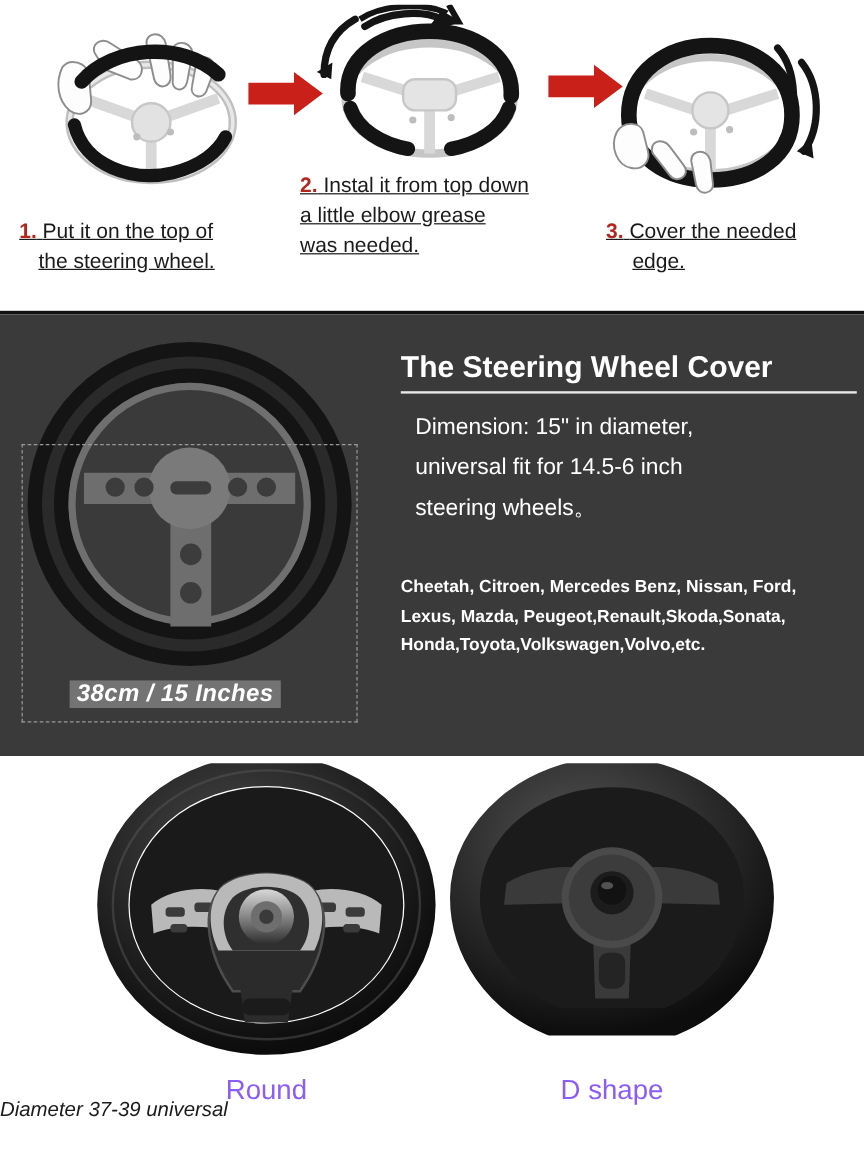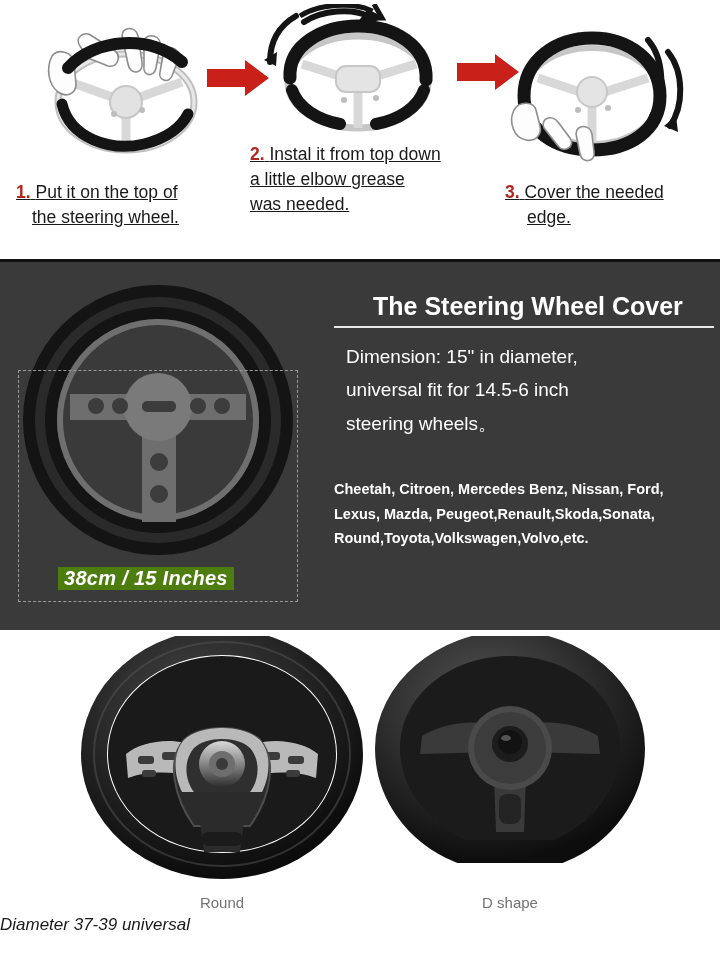--- a/index.html
+++ b/index.html
@@ -72,39 +72,38 @@
   }
   .dim-label {
     position: absolute;
     left: 58px;
     top: 305px;
     font-size: 20px;
     font-style: italic;
     font-weight: 700;
     color: #ffffff;
     letter-spacing: 0.3px;
-    background: #4d7c0f;
+    background: #737373;
     padding: 0 6px;
   }
   .spec-right {
     position: absolute;
     left: 322px;
     top: 0;
     width: 398px;
     height: 368px;
   }
   .spec-title {
     position: absolute;
     left: 12px;
     top: 30px;
     font-size: 25px;
     font-weight: 700;
     color: #ffffff;
     white-space: nowrap;
-    margin-left: 39px;
   }
   .spec-title-rule {
     position: absolute;
     left: 12px;
     top: 64px;
     width: 380px;
     height: 2px;
     background: #e8e8e8;
   }
   .spec-dimension {
@@ -134,22 +133,22 @@
     width: 720px;
     height: 329px;
     background: #ffffff;
     box-sizing: border-box;
   }
   .shape-item {
     position: absolute;
     text-align: center;
   }
   .shape-caption {
-    font-size: 15px;
-    color: #737373;
+    font-size: 23px;
+    color: #8b5cf6;
     text-align: center;
   }
   .bottom-caption {
     position: absolute;
     left: 0;
     top: 285px;
     width: 579px;
     text-align: left;
     font-size: 17px;
     color: #1a1a1a;
@@ -295,21 +294,21 @@
       <div class="spec-title">The Steering Wheel Cover</div>
       <div class="spec-title-rule"></div>
       <div class="spec-dimension">
         <div>Dimension: 15" in diameter,</div>
         <div>universal fit for 14.5-6 inch</div>
         <div>steering wheels。</div>
       </div>
       <div class="spec-tested">
         <div>Cheetah, Citroen, Mercedes Benz, Nissan, Ford,</div>
         <div>Lexus, Mazda, Peugeot,Renault,Skoda,Sonata,</div>
-        <div>Round,Toyota,Volkswagen,Volvo,etc.</div>
+        <div>Honda,Toyota,Volkswagen,Volvo,etc.</div>
       </div>
     </div>
   </div>
 
   <div class="shapes-panel">
 
     <div class="shape-item" style="left:72px; top:6px; width:300px;">
       <svg width="300" height="250" viewBox="0 0 300 250">
         <defs>
           <radialGradient id="rimg" cx="40%" cy="30%" r="75%">

